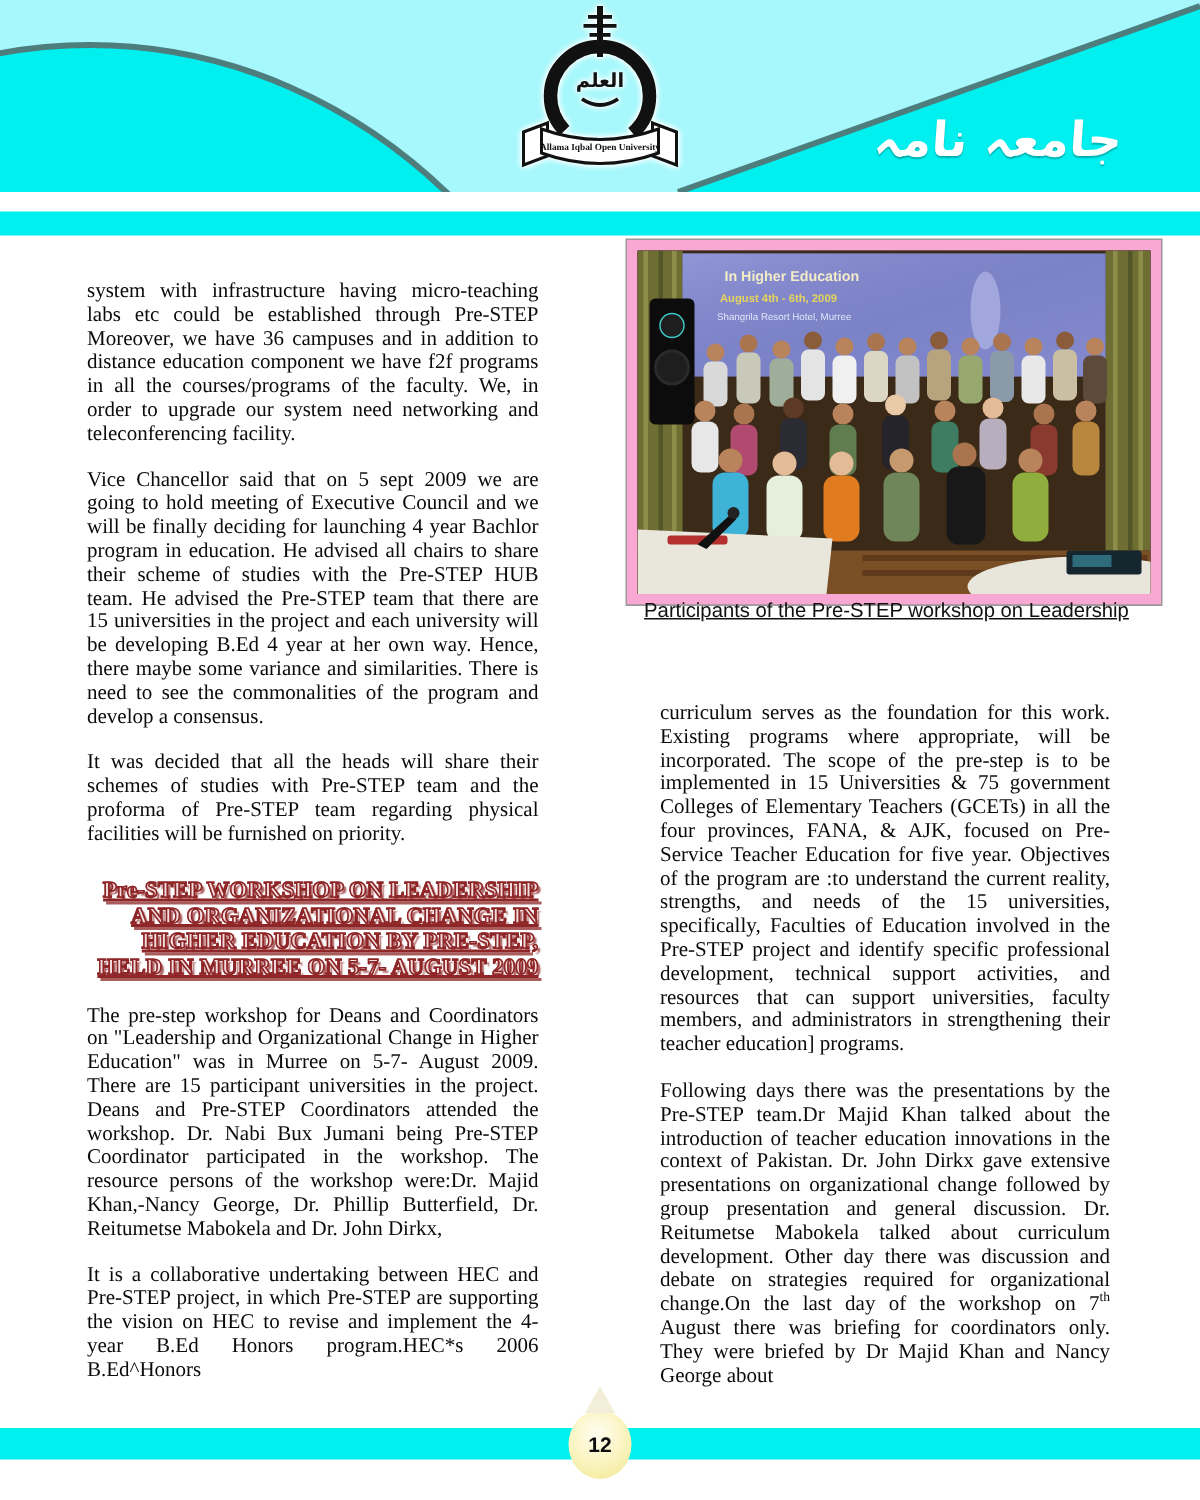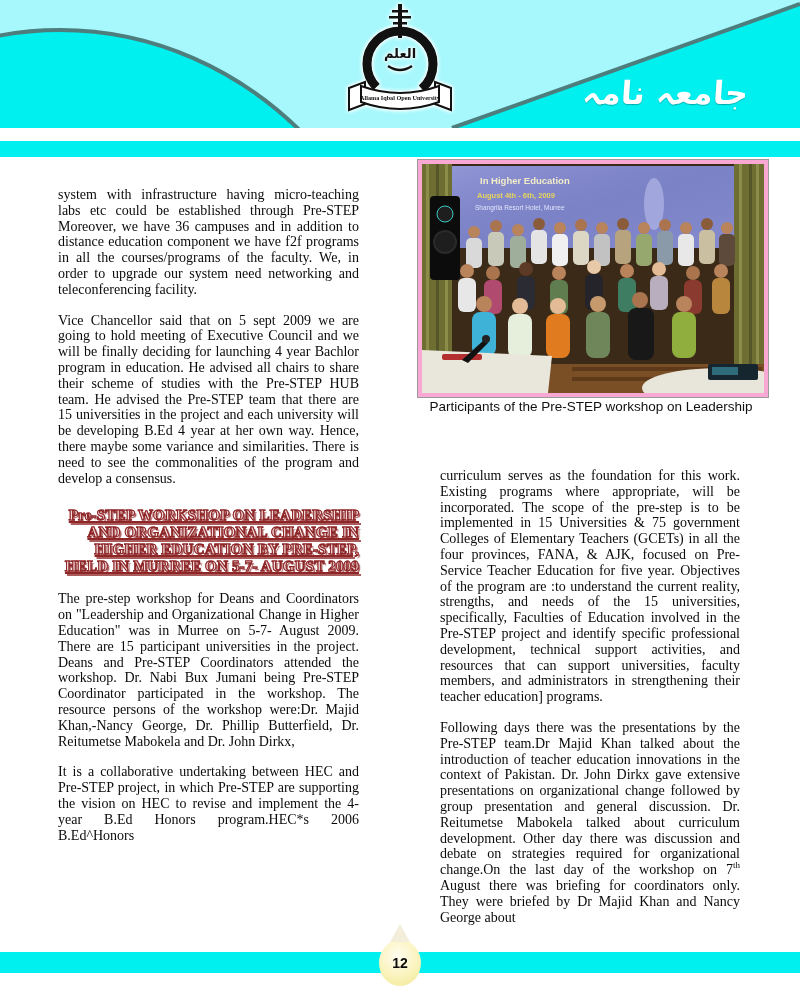--- a/index.html
+++ b/index.html
@@ -27,24 +27,24 @@
   .red-heading{margin:21px 0 16px 0;text-align:right;font-weight:bold;font-size:15px;
       line-height:17px;letter-spacing:.2px;}
   .red-heading .hl{display:inline-block;color:#f3dcdc;-webkit-text-stroke:1px #8e2527;
       text-shadow:2px 2px 1px rgba(142,37,39,.75);
       text-decoration:underline;text-decoration-color:#8e2527;text-decoration-thickness:2px;}
   .ital{}
   sup{font-size:9px;line-height:0;}
 
   
   .photo-frame{position:absolute;left:418px;top:160px;width:342px;height:229px;
-      border:4px solid #f9a8d4;outline:1px solid #9a9a9a;background:#2a1c10;}
+      border:7px solid #f9a8d4;outline:1px solid #9a9a9a;background:#2a1c10;}
   .photo-frame svg{display:block;}
   .photo-caption{position:absolute;left:418px;top:398px;width:346px;text-align:center;
-      font-family:"Liberation Sans",sans-serif;font-size:13.5px;line-height:17px;color:#111;}
+      font-family:"Liberation Sans",sans-serif;font-size:13.5px;line-height:17px;color:#111;text-decoration:underline;}
 
   
   .footer-bar{position:absolute;left:0;top:952px;width:800px;height:21px;background:#00f0f0;}
   .page-badge{position:absolute;left:379px;top:940px;width:42px;height:46px;border-radius:50%;
       background:radial-gradient(circle at 45% 35%,#fffdf0 0%,#faf3bc 55%,#f1e68e 100%);
       display:flex;align-items:center;justify-content:center;z-index:5;}
   .page-badge .tip{position:absolute;left:11px;top:-16px;width:0;height:0;
       border-left:10px solid transparent;border-right:10px solid transparent;
       border-bottom:18px solid #f2eeda;}
   .page-num{font-family:"Liberation Sans",sans-serif;font-weight:bold;font-size:14px;color:#0c0c0c;}
@@ -250,20 +250,21 @@
       <rect x="290" y="203" width="26" height="8" fill="#2e6c7c"></rect>
     </svg>
   </div>
   <div class="photo-caption">
     <span style="display:block">Participants of the Pre-STEP workshop on Leadership</span>
   </div>
 
   <div class="col col-left">
     <p>system with infrastructure having micro-teaching labs etc could be established through Pre-STEP Moreover, we have 36 campuses and in addition to distance education component we have f2f programs in all the courses/programs of the faculty. We, in order to upgrade our system need networking and teleconferencing facility.</p>
     <p>Vice Chancellor said that on 5 sept 2009 we are going to hold meeting of Executive Council and we will be finally deciding for launching 4 year Bachlor program in education. He advised all chairs to share their scheme of studies with the Pre-STEP HUB team. He advised the Pre-STEP team that there are 15 universities in the project and each university will be developing B.Ed 4 year at her own way. Hence, there maybe some variance and similarities. There is need to see the commonalities of the program and develop a consensus.</p>
+    <p>It was decided that all the heads will share their schemes of studies with Pre-STEP team and the proforma of Pre-STEP team regarding physical facilities will be furnished on priority.</p>
     <div class="red-heading">
       <span class="hl" style="display:block">Pre-STEP WORKSHOP ON LEADERSHIP</span>
       <span class="hl" style="display:block">AND ORGANIZATIONAL CHANGE IN</span>
       <span class="hl" style="display:block">HIGHER EDUCATION BY PRE-STEP,</span>
       <span class="hl" style="display:block">HELD IN MURREE ON 5-7- AUGUST 2009</span>
     </div>
     <p>The pre-step workshop for Deans and   Coordinators on "Leadership and Organizational Change in Higher Education" was in Murree on 5-7- August 2009. There are 15 participant universities in the project. Deans and Pre-STEP Coordinators attended the workshop. Dr. Nabi Bux Jumani being Pre-STEP Coordinator participated in the workshop. The resource persons of the workshop were:Dr. Majid Khan,-Nancy George, Dr. Phillip Butterfield, Dr. Reitumetse Mabokela and Dr. John Dirkx,</p>
     <p><span> It is a collaborative undertaking between HEC and Pre-STEP project, in which Pre-STEP are supporting the vision on HEC to revise and implement the 4-year B.Ed Honors program.HEC*s </span><span class="ital">2006</span><span> B.Ed^Honors</span></p>
   </div>
 

